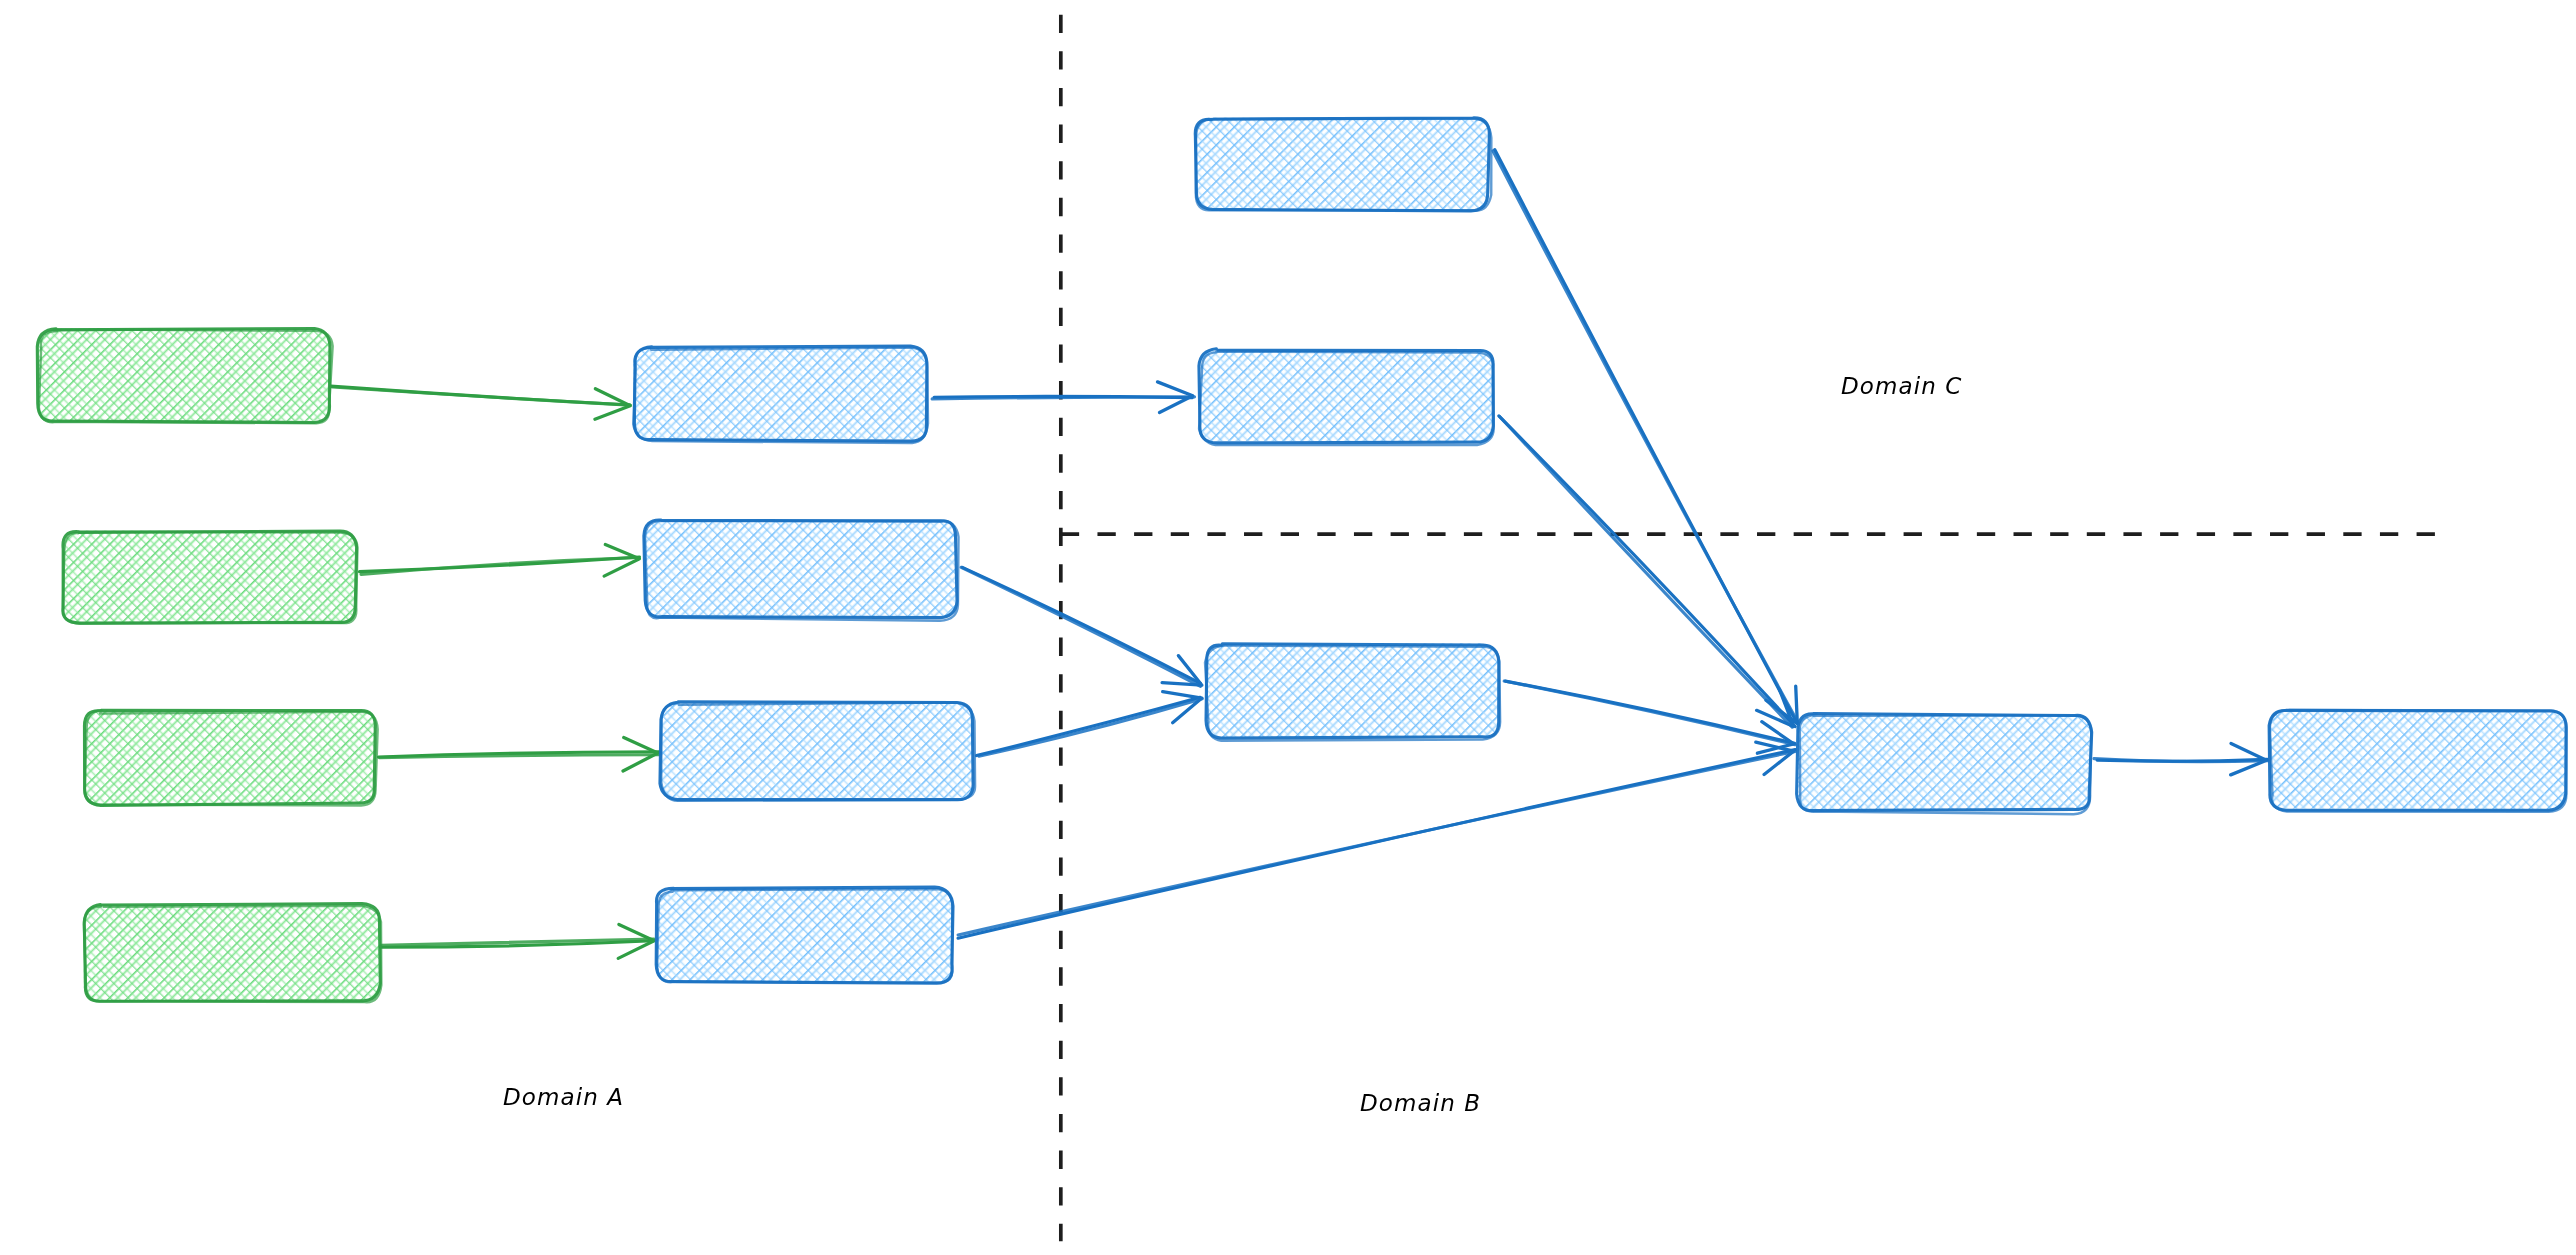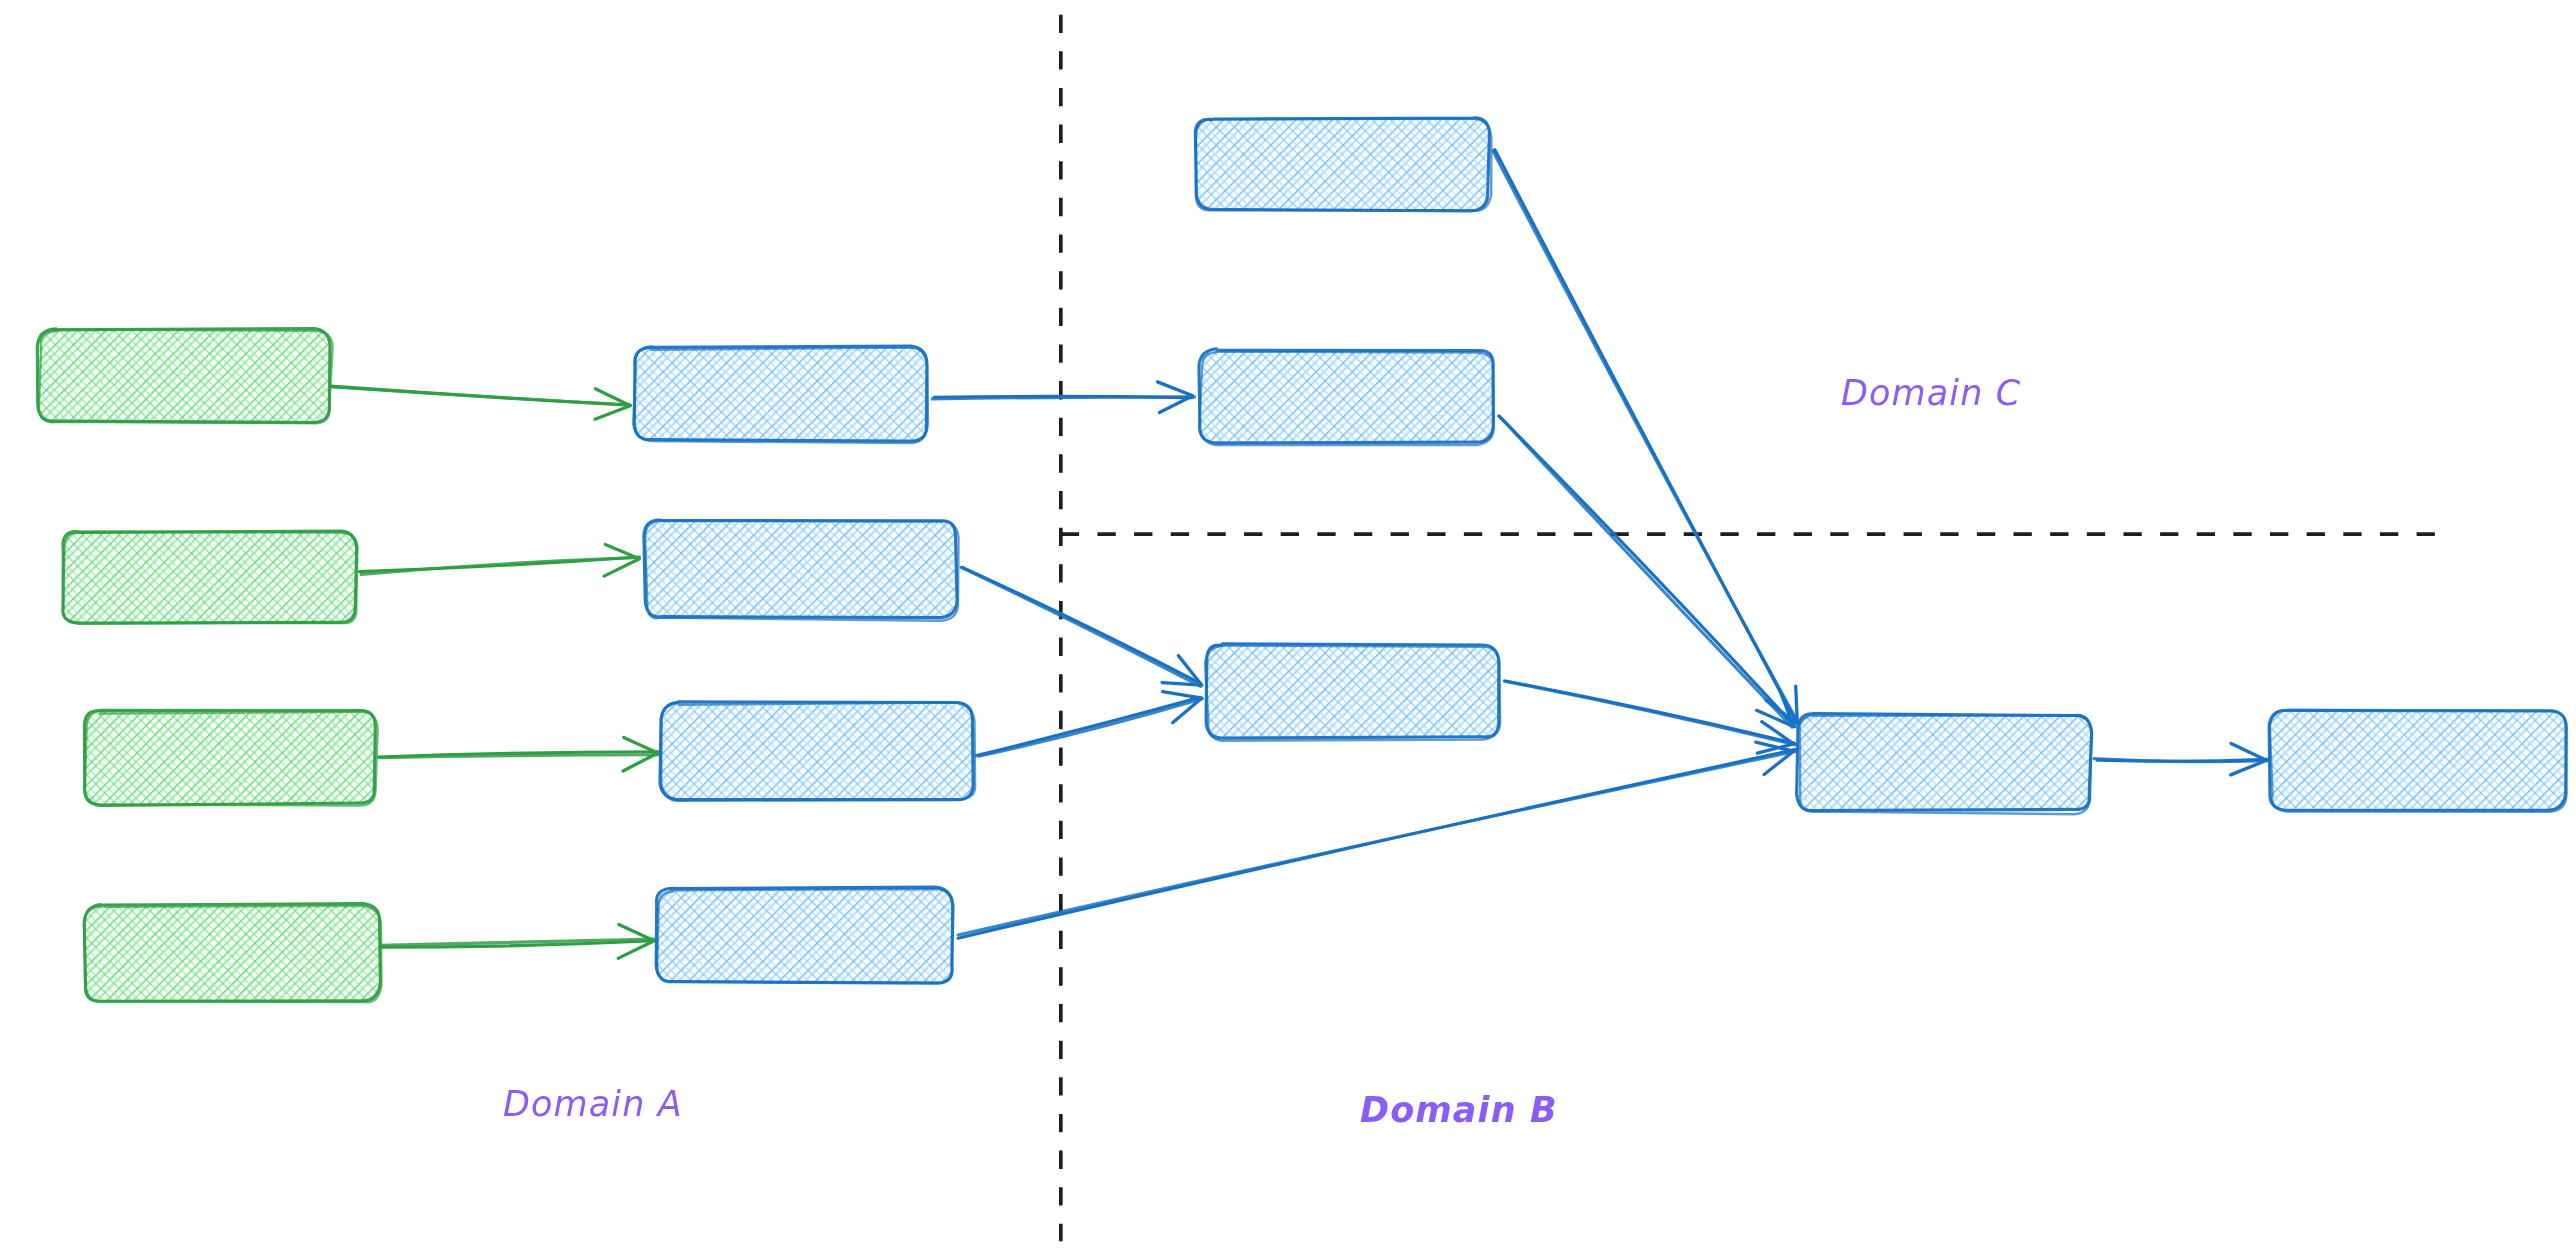--- a/index.html
+++ b/index.html
@@ -21,24 +21,24 @@
     position: absolute;
     left: 0;
     top: 0;
     width: 2576px;
     height: 1255px;
     display: block;
   }
   .domain-label {
     position: absolute;
     font-family: "DejaVu Sans", sans-serif;
-    font-size: 35px;
+    font-size: 23px;
     font-style: italic;
     letter-spacing: 1.1px;
-    color: #8b5cf6;
+    color: #000000;
     white-space: nowrap;
     user-select: none;
   }
 </style>
 </head>
 <body>
 
 <div id="canvas-wrap">
 
   <svg id="diagram-svg" viewBox="0 0 2812 1370">
@@ -205,17 +205,17 @@
         <g>
           <path d="M 2495.837840394676 775.0606563787908 L 2781.636615406722 775.0375824112446 Q 2800.4407855272293 774.7074201222509 2800.2566984601317 792.7820597801358 L 2799.8332392171023 865.4855563413352 Q 2800.246769692749 882.5005314279348 2782.0527918726207 883.1694825317711 L 2495.4889049865305 882.5504135075956 Q 2477.621439419687 883.0277629178017 2477.6484626941383 865.1436692912132 L 2478.7046653330326 793.641174858436 Q 2478.758946920186 775.1000318262726 2496.2533351674674 774.8973377536983" fill="url(#hatch-blue)" stroke="none"></path>
           <path d="M 2495.837840394676 775.0606563787908 L 2781.636615406722 775.0375824112446 Q 2800.4407855272293 774.7074201222509 2800.2566984601317 792.7820597801358 L 2799.8332392171023 865.4855563413352 Q 2800.246769692749 882.5005314279348 2782.0527918726207 883.1694825317711 L 2495.4889049865305 882.5504135075956 Q 2477.621439419687 883.0277629178017 2477.6484626941383 865.1436692912132 L 2478.7046653330326 793.641174858436 Q 2478.758946920186 775.1000318262726 2496.2533351674674 774.8973377536983" fill="url(#hatch-blue2)" stroke="none"></path>
           <path d="M 2495.404366604984 775.4785781838 L 2783.306807178259 776.173808901757 Q 2801.4176145866513 776.2752633102239 2801.216867813468 793.4526303015649 L 2800.808129881322 866.1461256541312 Q 2798.7598602056505 883.2642276279628 2781.8478523388503 884.5697426386178 L 2495.8209627300503 884.5436541341245 Q 2476.8530211254956 883.1443328000605 2477.9094382345675 865.8328112177551 L 2477.0476512864234 791.9129511006176 Q 2479.4861731022597 775.2384562335908 2494.717635308206 775.6668092407286" fill="none" stroke="#1971c2" stroke-width="3.4" stroke-linecap="round" stroke-linejoin="round" opacity="0.95"></path>
           <path d="M 2498.9344068065284 774.9283360456117 L 2784.7950208118186 775.4554913359694 Q 2800.3547035764905 776.4093565688469 2801.681458886154 794.5911745606921 L 2801.4743352003397 866.0380442795343 Q 2802.2930910272526 885.1808363418095 2782.250549507514 886.1576932259835 L 2496.55567931626 885.9525966248475 Q 2477.335673367977 883.1515312333592 2480.764906183444 868.1036961439065 L 2477.8626351531593 794.217011895869 Q 2478.7646703066303 775.8808431013488 2496.6019715718926 775.3694034439511" fill="none" stroke="#1971c2" stroke-width="2.6" stroke-linecap="round" stroke-linejoin="round" opacity="0.7"></path>
         </g>
       </g>
   </svg>
 
   <div class="domain-label" id="label-domain-a" style="left: 467px; top: 1084px; margin-left: 36px;">Domain A</div>
-  <div class="domain-label" id="label-domain-b" style="left: 1360px; top: 1090px; font-weight: bold;">Domain B</div>
+  <div class="domain-label" id="label-domain-b" style="left: 1360px; top: 1090px;">Domain B</div>
   <div class="domain-label" id="label-domain-c" style="left: 1841px; top: 373px;">Domain C</div>
 
 </div>
 
 
 </body></html>

